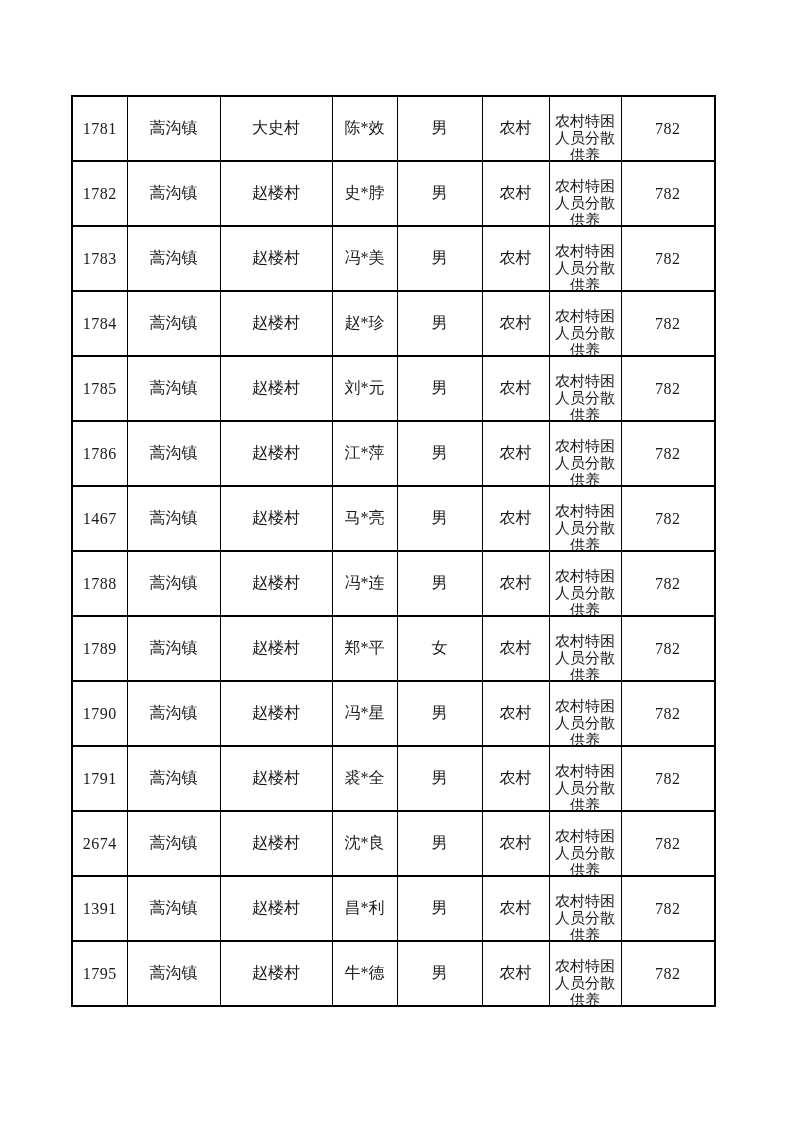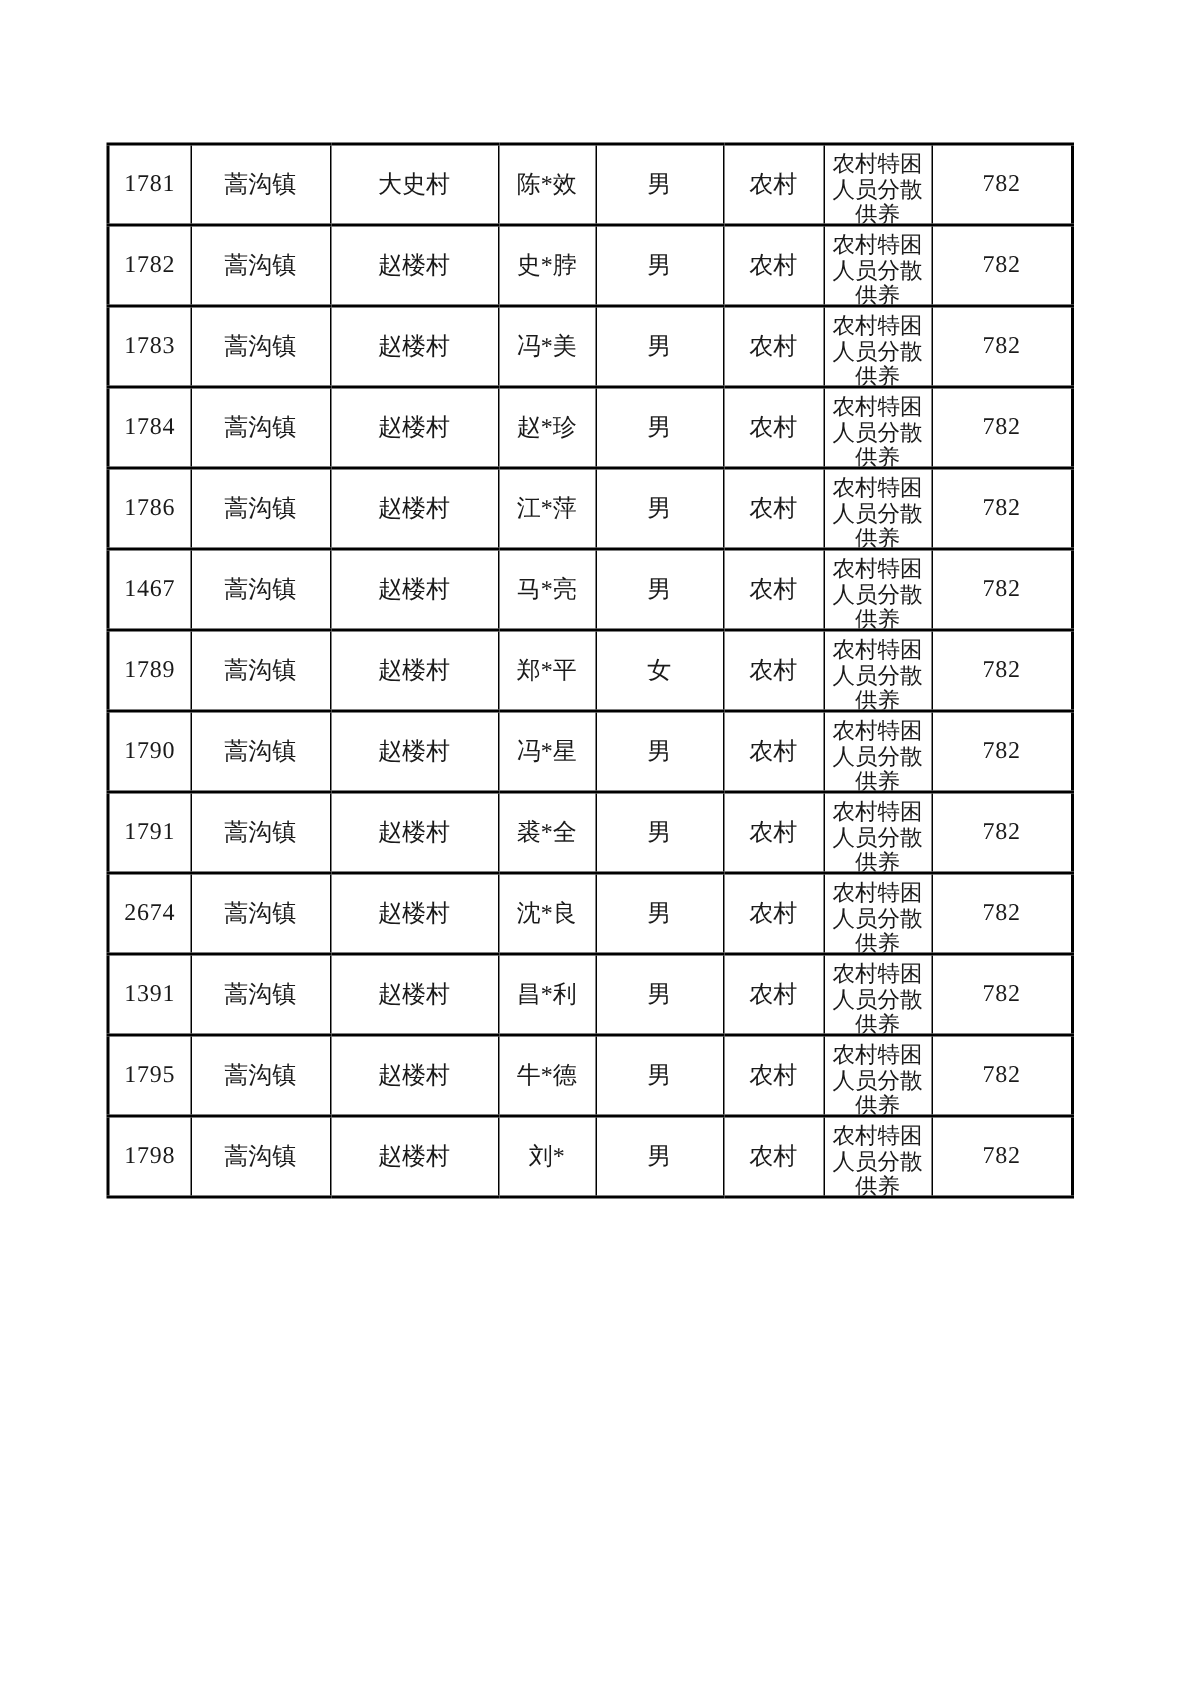--- a/index.html
+++ b/index.html
@@ -40,21 +40,21 @@
   }
   table.subsidy td.c6 {
     white-space: normal;
     vertical-align: top;
   }
   .cat-clip {
     height: 47px;
     overflow: hidden;
     line-height: 17px;
     font-size: 15px;
-    padding-top: 5px;
+    padding-top: 16px;
     width: 64px;
     margin: 0 auto;
     text-align: center;
     word-break: break-all;
   }
   .num {
     letter-spacing: 0.5px;
   }
 </style>
 </head>
@@ -115,36 +115,60 @@
     <td class="c2">赵楼村</td>
     <td class="c3">赵*珍</td>
     <td class="c4">男</td>
     <td class="c5">农村</td>
     <td class="c6">
       <div class="cat-clip">农村特困人员分散供养</div>
     </td>
     <td class="c7 num">782</td>
   </tr>
         <tr>
+    <td class="c0 num">1785</td>
+    <td class="c1">蒿沟镇</td>
+    <td class="c2">赵楼村</td>
+    <td class="c3">刘*元</td>
+    <td class="c4">男</td>
+    <td class="c5">农村</td>
+    <td class="c6">
+      <div class="cat-clip">农村特困人员分散供养</div>
+    </td>
+    <td class="c7 num">782</td>
+  </tr>
+        <tr>
     <td class="c0 num">1786</td>
     <td class="c1">蒿沟镇</td>
     <td class="c2">赵楼村</td>
     <td class="c3">江*萍</td>
     <td class="c4">男</td>
     <td class="c5">农村</td>
     <td class="c6">
       <div class="cat-clip">农村特困人员分散供养</div>
     </td>
     <td class="c7 num">782</td>
   </tr>
         <tr>
     <td class="c0 num">1467</td>
     <td class="c1">蒿沟镇</td>
     <td class="c2">赵楼村</td>
     <td class="c3">马*亮</td>
+    <td class="c4">男</td>
+    <td class="c5">农村</td>
+    <td class="c6">
+      <div class="cat-clip">农村特困人员分散供养</div>
+    </td>
+    <td class="c7 num">782</td>
+  </tr>
+        <tr>
+    <td class="c0 num">1788</td>
+    <td class="c1">蒿沟镇</td>
+    <td class="c2">赵楼村</td>
+    <td class="c3">冯*连</td>
     <td class="c4">男</td>
     <td class="c5">农村</td>
     <td class="c6">
       <div class="cat-clip">农村特困人员分散供养</div>
     </td>
     <td class="c7 num">782</td>
   </tr>
         <tr>
     <td class="c0 num">1789</td>
     <td class="c1">蒿沟镇</td>
@@ -203,32 +227,20 @@
     <td class="c6">
       <div class="cat-clip">农村特困人员分散供养</div>
     </td>
     <td class="c7 num">782</td>
   </tr>
         <tr>
     <td class="c0 num">1795</td>
     <td class="c1">蒿沟镇</td>
     <td class="c2">赵楼村</td>
     <td class="c3">牛*德</td>
-    <td class="c4">男</td>
-    <td class="c5">农村</td>
-    <td class="c6">
-      <div class="cat-clip">农村特困人员分散供养</div>
-    </td>
-    <td class="c7 num">782</td>
-  </tr>
-        <tr>
-    <td class="c0 num">1798</td>
-    <td class="c1">蒿沟镇</td>
-    <td class="c2">赵楼村</td>
-    <td class="c3">刘*</td>
     <td class="c4">男</td>
     <td class="c5">农村</td>
     <td class="c6">
       <div class="cat-clip">农村特困人员分散供养</div>
     </td>
     <td class="c7 num">782</td>
   </tr>
       </tbody>
   </table>
 </div>

